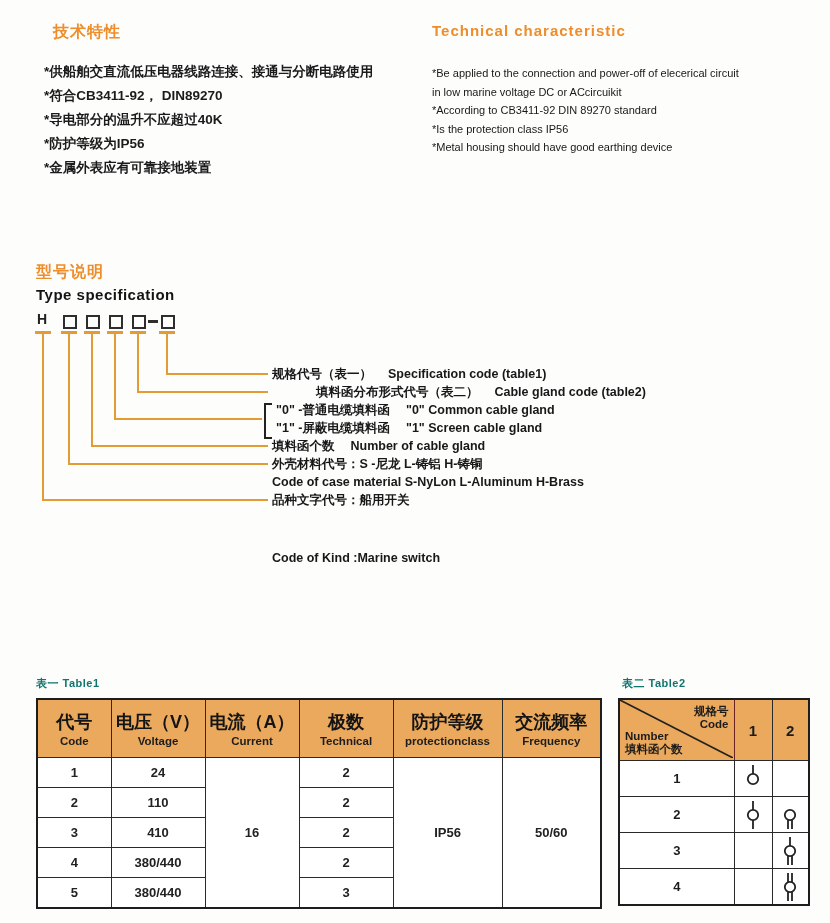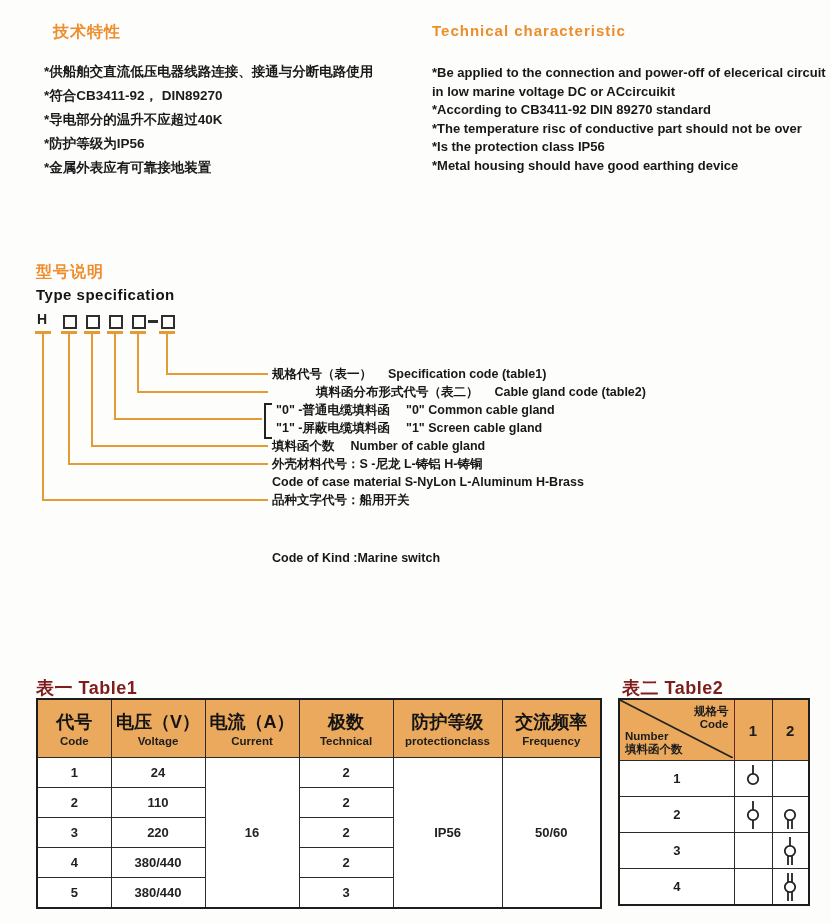--- a/index.html
+++ b/index.html
@@ -2,32 +2,32 @@
 <html><head>
 <meta charset="utf-8">
 <style>
   html,body{margin:0;padding:0;background:#e9e9e9;}
   .page{position:relative;width:830px;height:923px;background:#fdfdfc;overflow:hidden;
         font-family:"Liberation Sans","DejaVu Sans",sans-serif;color:#1c1c1c;}
   .abs{position:absolute;}
   .orange-h{color:#ed8d2b;font-weight:bold;font-size:16px;letter-spacing:1px;}
   .sub-h{font-size:15px;font-weight:600;color:#141414;letter-spacing:.5px;}
   .cn-bullets div{font-size:13.5px;line-height:24px;font-weight:600;color:#1b1b1b;white-space:nowrap;}
-  .en-bullets div{font-size:13px;line-height:18.6px;font-weight:700;color:#181818;white-space:nowrap;}
+  .en-bullets div{font-size:11px;line-height:18.6px;font-weight:400;color:#181818;white-space:nowrap;}
   .desc-line{position:absolute;font-size:12.5px;font-weight:600;color:#181818;white-space:nowrap;height:16px;line-height:16px;}
   .desc-line .gap{display:inline-block;width:16px;}
   .vline{position:absolute;width:2px;background:#e59b33;}
   .hline{position:absolute;height:2px;background:#e59b33;}
   .bar{position:absolute;width:16px;height:3px;background:#e59b33;}
   .mbox{position:absolute;width:10px;height:10px;border:2px solid #2e2e2e;background:#fdfdfc;}
   .mdash{position:absolute;width:10px;height:2.5px;background:#2e2e2e;}
   .bracket{position:absolute;width:6px;height:32px;border-left:2px solid #222;
            border-top:2px solid #222;border-bottom:2px solid #222;}
   .model-h{position:absolute;font-size:14px;font-weight:bold;color:#222;}
-  .tbl-title{position:absolute;font-size:18px;font-weight:bold;color:#7f1d1d;letter-spacing:.5px;}
+  .tbl-title{position:absolute;font-size:11px;font-weight:bold;color:#0f766e;letter-spacing:.5px;}
   table{border-collapse:collapse;table-layout:fixed;position:absolute;background:#fff;}
   td,th{border:1.6px solid #2a2a2a;text-align:center;vertical-align:middle;padding:0;}
   .t1{left:36px;top:698px;width:564px;border:2.2px solid #1d1d1d;}
   .t1 thead th{background:#eaa95d;height:57px;}
   .hcn{font-size:18px;font-weight:bold;color:#141414;}
   .hen{font-size:11.5px;font-weight:bold;color:#1d1d1d;margin-top:1px;}
   .t1 tbody td{font-size:13px;height:29px;font-weight:600;color:#222;}
   .t2{left:618px;top:698px;width:190px;border:2.2px solid #1d1d1d;}
   .t2 th{background:#eaa95d;font-size:15px;font-weight:bold;border-left:1.8px solid #6b2222;}
   .t2 .corner{background:#eaa95d;position:relative;height:60px;border-right:1.8px solid #6b2222;}
@@ -49,21 +49,20 @@
     <div>*导电部分的温升不应超过40K</div>
     <div>*防护等级为IP56</div>
     <div>*金属外表应有可靠接地装置</div>
   </div>
 
   <div class="abs orange-h" style="left:432px;top:22px;font-size:15px;">Technical characteristic</div>
   <div class="abs en-bullets" style="left:432px;top:64px;">
     <div>*Be applied to the connection and power-off of elecerical circuit</div>
     <div>in low marine voltage DC or ACcircuikit</div>
     <div>*According to CB3411-92   DIN 89270 standard</div>
-    <div>*The temperature risc of conductive part should not be over</div>
     <div>*Is the protection class IP56</div>
     <div>*Metal housing should have good earthing device</div>
   </div>
 
   <div class="abs orange-h" style="left:36px;top:262px;">型号说明</div>
   <div class="abs sub-h" style="left:36px;top:286px;">Type specification</div>
 
   <div>
     <div class="model-h" style="left:37px;top:311px;">H</div>
     <div class="mbox" style="left:63px;top:315px;"></div>
@@ -172,21 +171,21 @@
         <td rowspan="5">IP56</td>
         <td rowspan="5">50/60</td>
       </tr>
       <tr>
         <td>2</td>
         <td>110</td>
         <td>2</td>
       </tr>
       <tr>
         <td>3</td>
-        <td>220</td>
+        <td>410</td>
         <td>2</td>
       </tr>
       <tr>
         <td>4</td>
         <td>380/440</td>
         <td>2</td>
       </tr>
       <tr>
         <td>5</td>
         <td>380/440</td>

